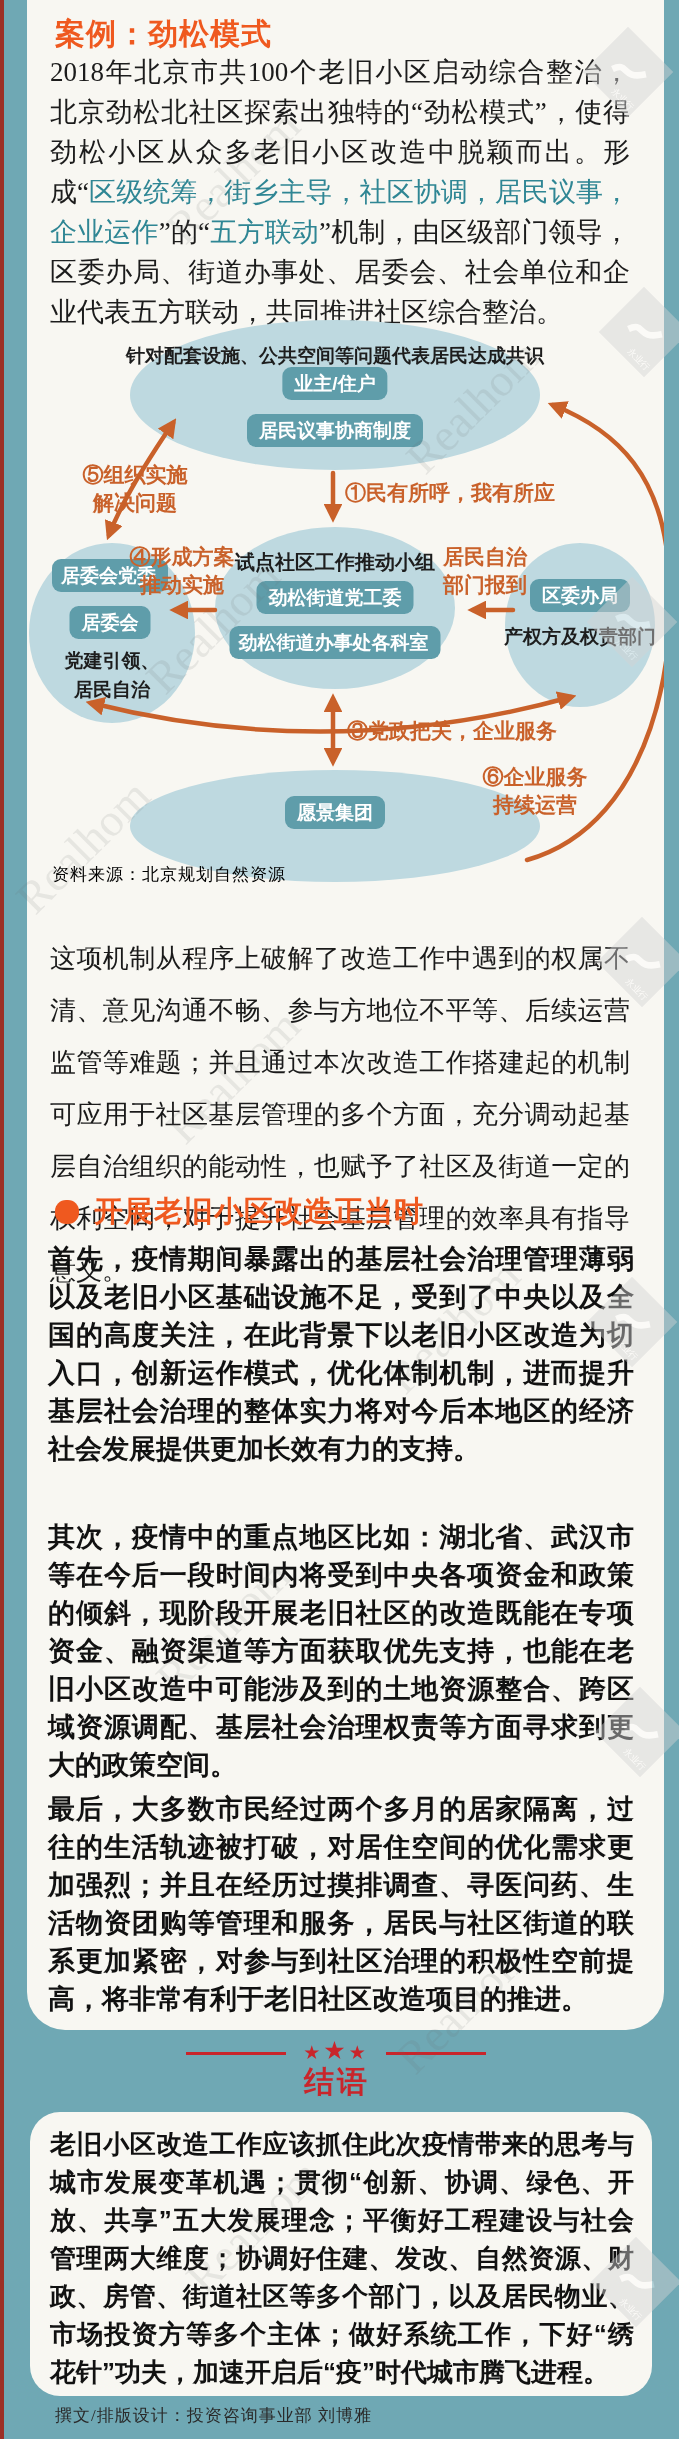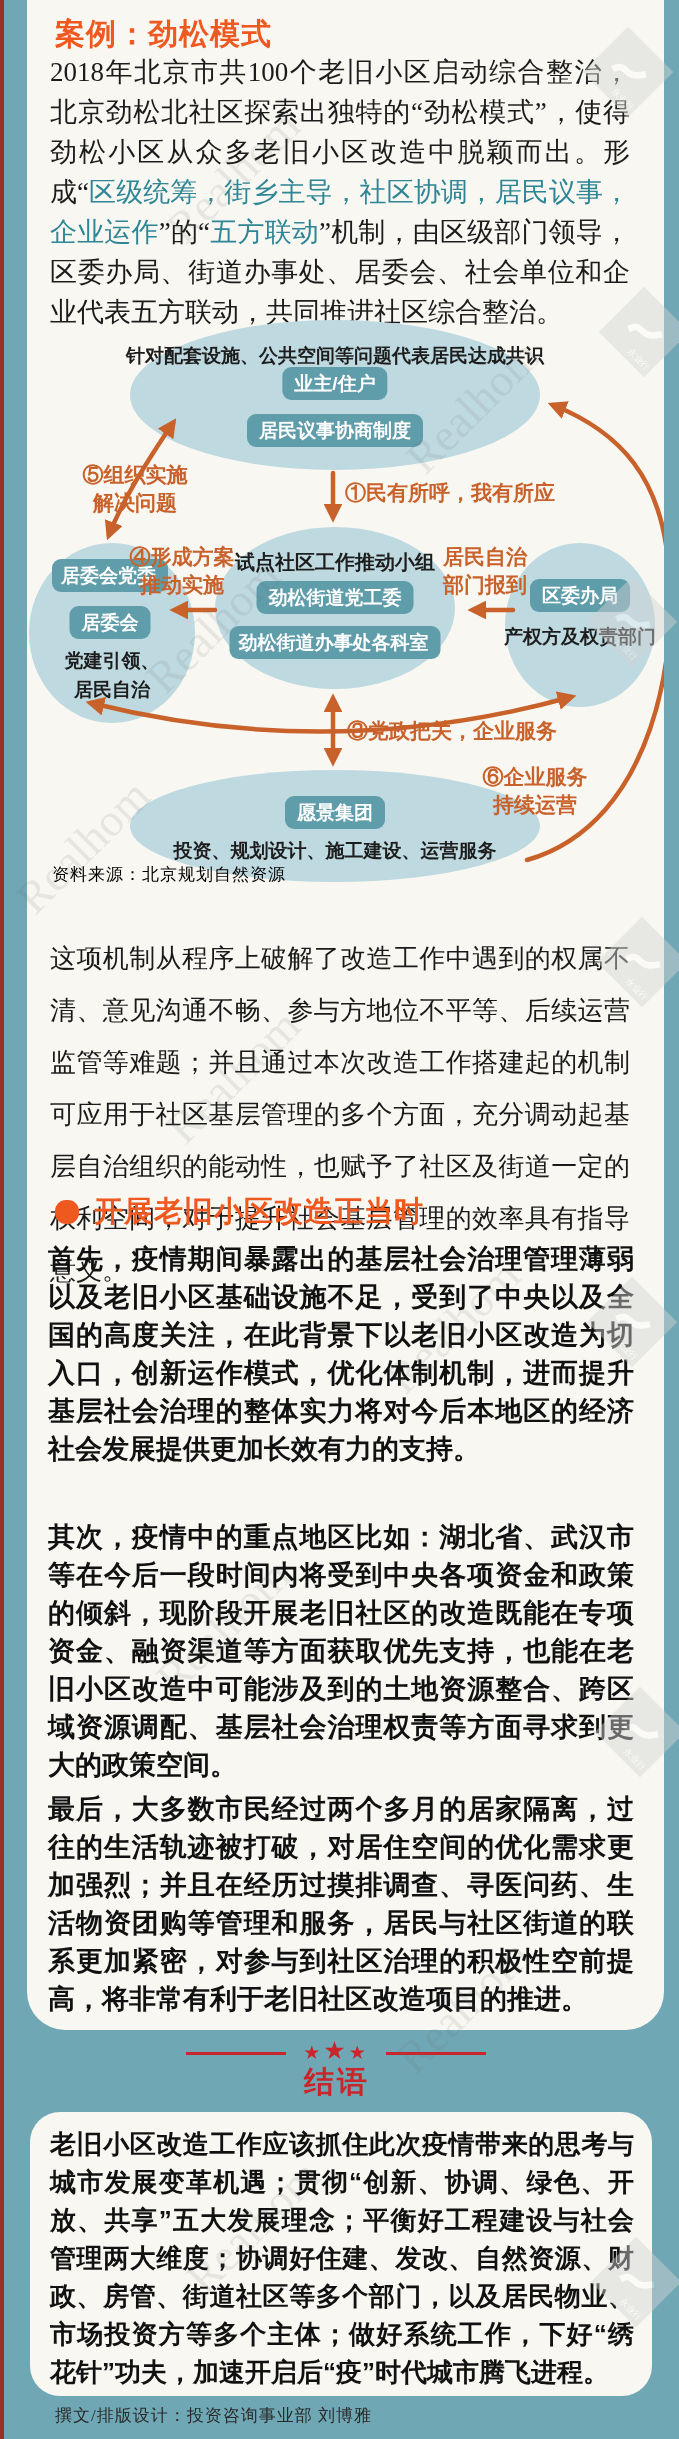--- a/index.html
+++ b/index.html
@@ -111,21 +111,20 @@
   </div>
 
   <div class="dcap" style="left:308px;top:233px;font-size:20px;">试点社区工作推动小组</div>
   <div class="dbox" style="left:308px;top:266px;">劲松街道党工委</div>
   <div class="dbox" style="left:308px;top:311px;padding-left:9px;">劲松街道办事处各科室</div>
 
   <div class="dbox" style="left:553px;top:264px;">区委办局</div>
   <div class="dcap" style="left:553px;top:307px;">产权方及权责部门</div>
 
   <div class="dbox" style="left:308px;top:481px;">愿景集团</div>
-  <div class="dcap" style="left:308px;top:521px;">投资、规划设计、施工建设、运营服务</div>
 
   <div class="alabel center" style="left:108px;top:146px;">
     <span style="display:block">⑤组织实施</span>
     <span style="display:block">解决问题</span>
   </div>
   <div class="alabel" style="left:318px;top:164px;">①民有所呼，我有所应</div>
   <div class="alabel center" style="left:458px;top:228px;">
     <span style="display:block">居民自治</span>
     <span style="display:block">部门报到</span>
   </div>

